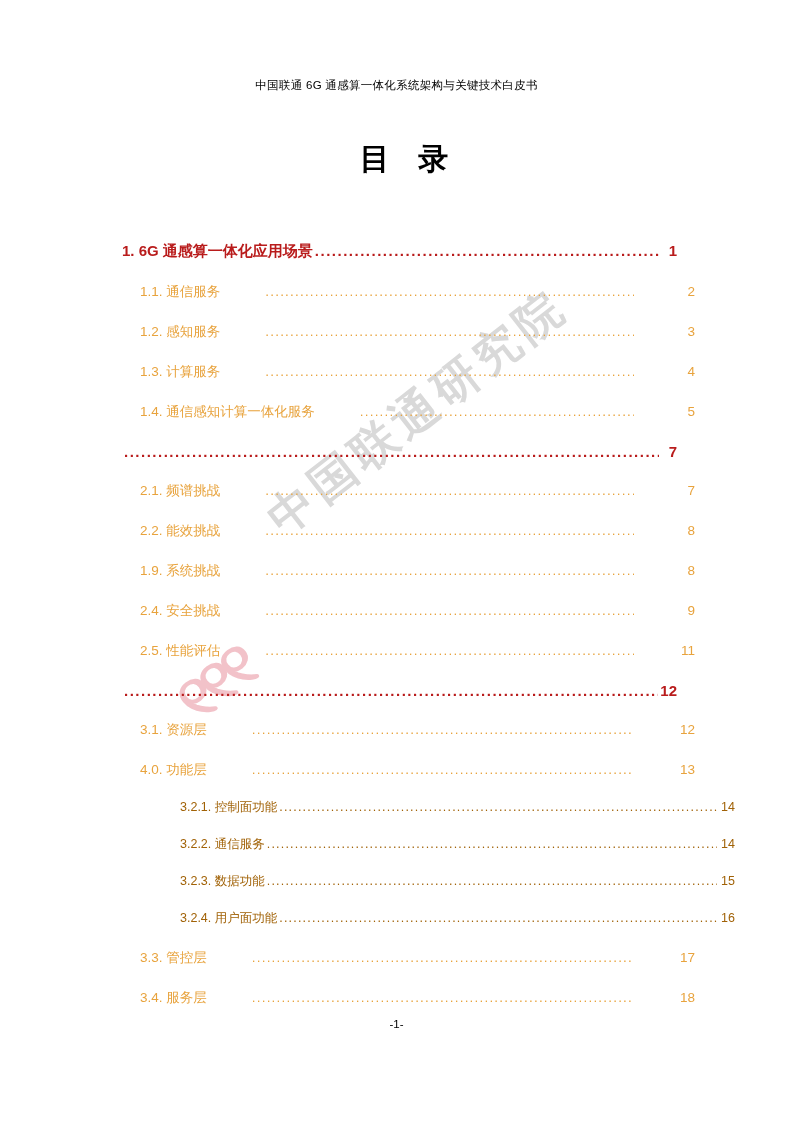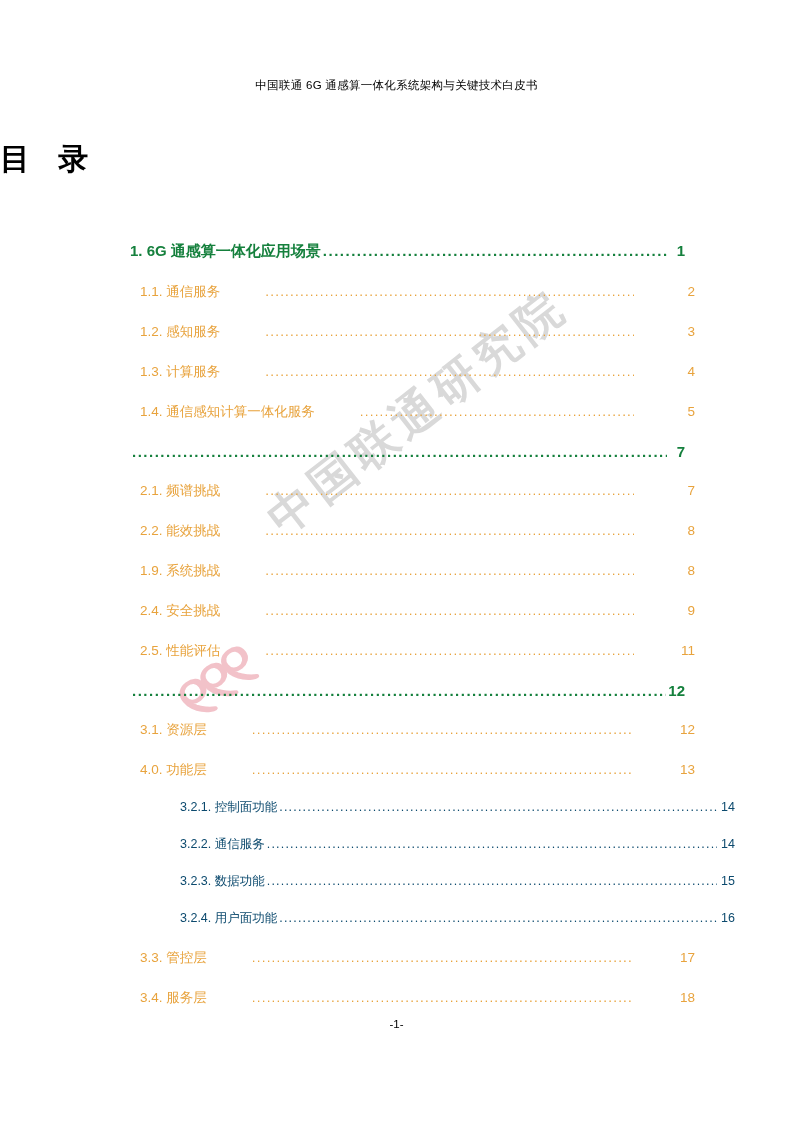--- a/index.html
+++ b/index.html
@@ -70,25 +70,27 @@
     font-size: 11.5px;
     color: #000;
     padding-top: 78px;
     letter-spacing: 0.3px;
   }
 
   
   .doc-title {
     position: relative;
     z-index: 2;
+    text-align: center;
     font-size: 30px;
     font-weight: bold;
     letter-spacing: 10px;
     margin-top: 46px;
     color: #000;
+    padding-left: 25px;
   }
 
   
   .toc {
     position: relative;
     z-index: 2;
     margin: 38px 120px 0 118px;
   }
   .toc-entry {
     display: flex;
@@ -109,40 +111,40 @@
     letter-spacing: 1.2px;
   }
   .toc-page {
     flex: 0 0 auto;
     text-align: right;
     min-width: 16px;
   }
 
   
   .lvl1 {
-    color: #15803d;
+    color: #b91c1c;
     font-weight: bold;
     font-size: 15px;
-    margin: 0 0 0 12px;
+    margin: 0 0 0 4px;
     padding-top: 22px;
   }
   .lvl1 .toc-dots { letter-spacing: 1.5px; }
 
   
   .lvl2 {
     color: #e8a33d;
     font-size: 13.5px;
     padding-top: 22px;
     padding-left: 22px;
     gap: 43px;
   }
 
   
   .lvl3 {
-    color: #0c4a6e;
+    color: #a16207;
     font-size: 12.5px;
     padding-top: 20px;
     padding-left: 62px;
   }
 
   .first-entry { padding-top: 24px; }
 
   
   .footer {
     position: absolute;

